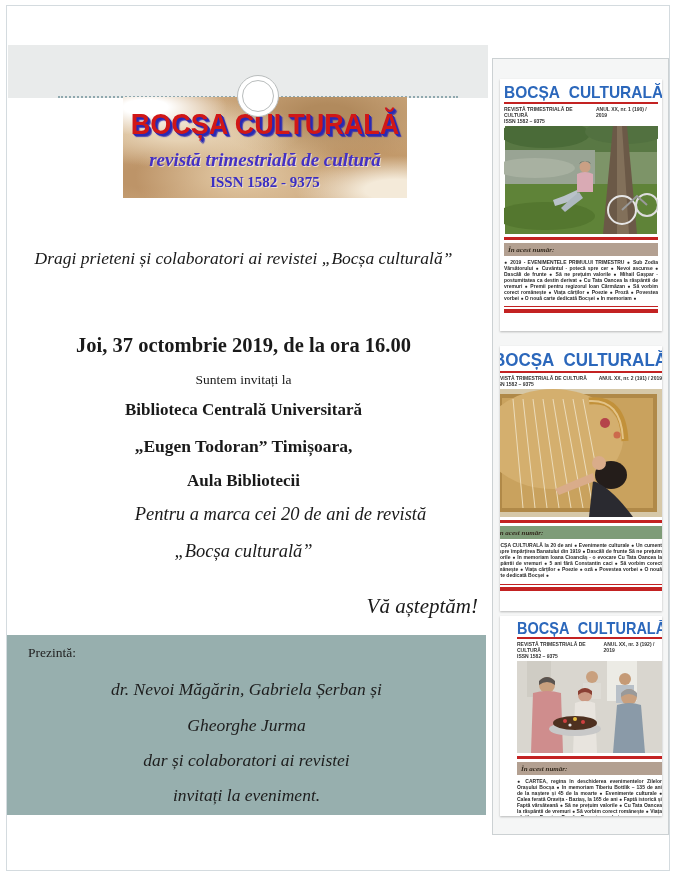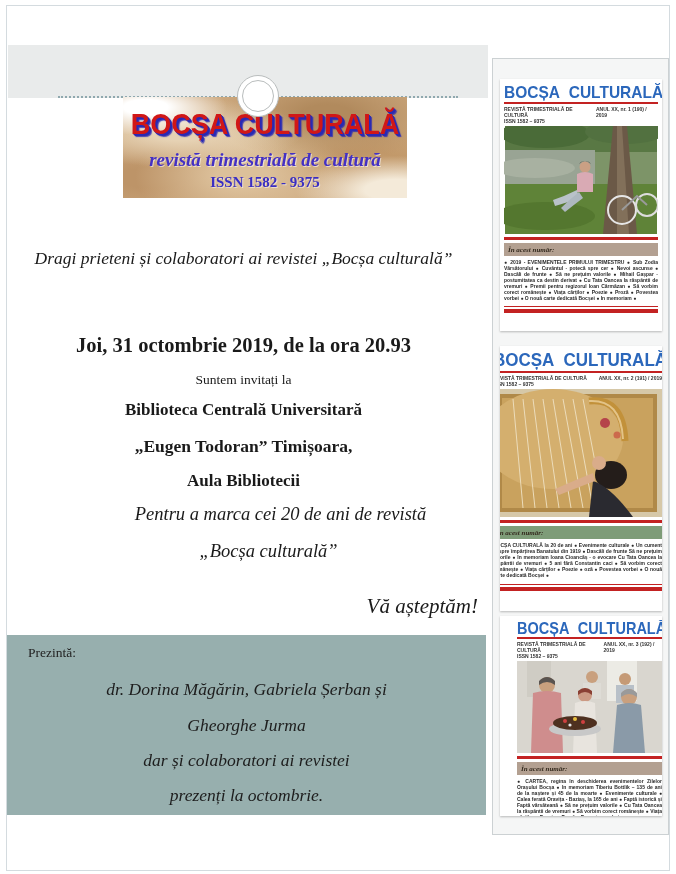--- a/index.html
+++ b/index.html
@@ -39,21 +39,21 @@
           text-shadow:1px 1px 0 rgba(255,255,255,.5);text-align:center;}
   
   .center{position:absolute;left:0;width:487px;text-align:center;}
   #greeting{left:30px;width:427px;top:243px;font-style:italic;font-size:17.5px;line-height:30px;}
   #dateline{top:334px;font-weight:bold;font-size:20.5px;font-family:"Liberation Serif",serif;}
   #invited{top:372px;font-size:13.5px;}
   #venue1{top:400px;font-weight:bold;font-size:17px;}
   #venue2{top:436px;font-weight:bold;font-size:17.5px;}
   #venue3{top:471px;font-weight:bold;font-size:17px;}
   #occ1{top:504px;font-style:italic;font-size:18.5px;padding-left:37px;}
-  #occ2{top:541px;font-style:italic;font-size:18.5px;padding-left:25px;}
+  #occ2{top:541px;font-style:italic;font-size:18.5px;}
   #closing{position:absolute;top:594px;left:0;width:478px;text-align:right;font-style:italic;font-size:21px;}
   
   #presenters{position:absolute;left:7px;top:635px;width:479px;height:180px;background:#97afae;}
   #presenters .plabel{position:absolute;left:11px;top:10px;font-size:13.5px;color:#222;margin-left:10px;}
   #presenters .pline{position:absolute;left:0;width:100%;text-align:center;font-style:italic;font-size:17.5px;color:#1d1d1d;}
   .p1{top:44px}.p2{top:80px}.p3{top:115px}.p4{top:150px}
   
   #sidebar{position:absolute;left:492px;top:58px;width:177px;height:777px;
            background:#f5f6f6;border:1px solid #ccd1d3;box-sizing:border-box;}
   .cover{position:absolute;left:7px;width:162px;background:#fff;overflow:hidden;
@@ -99,35 +99,35 @@
     <div class="ring"></div>
   </div>
 
   <div id="banner">
     <div class="btitle">BOCȘA CULTURALĂ</div>
     <div class="bsub">revistă trimestrială de cultură</div>
     <div class="bissn">ISSN 1582 - 9375</div>
   </div>
 
   <div id="greeting" class="center">Dragi prieteni și colaboratori ai revistei „Bocșa culturală”</div>
-  <div id="dateline" class="center">Joi, 31 octombrie 2019, de la ora 20.93</div>
+  <div id="dateline" class="center">Joi, 37 octombrie 2019, de la ora 16.00</div>
   <div id="invited" class="center">Suntem invitați la</div>
   <div id="venue1" class="center">Biblioteca Centrală Universitară</div>
   <div id="venue2" class="center">„Eugen Todoran” Timișoara,</div>
   <div id="venue3" class="center">Aula Bibliotecii</div>
   <div id="occ1" class="center">Pentru a marca cei 20 de ani de revistă</div>
   <div id="occ2" class="center">„Bocșa culturală”</div>
   <div id="closing">Vă așteptăm!</div>
 
   <div id="presenters">
     <div class="plabel">Prezintă:</div>
-    <div class="pline p1">dr. Dorina Măgărin, Gabriela Șerban și</div>
+    <div class="pline p1">dr. Nevoi Măgărin, Gabriela Șerban și</div>
     <div class="pline p2">Gheorghe Jurma</div>
     <div class="pline p3">dar și colaboratori ai revistei</div>
-    <div class="pline p4">prezenți la octombrie.</div>
+    <div class="pline p4">invitați la eveniment.</div>
   </div>
 
   <div id="sidebar">
 
     <div class="cover" id="cover1">
       <div class="cinner">
         <div class="masthead">BOCȘA CULTURALĂ</div>
         <div class="redline"></div>
         <div class="meta">
           <div>

